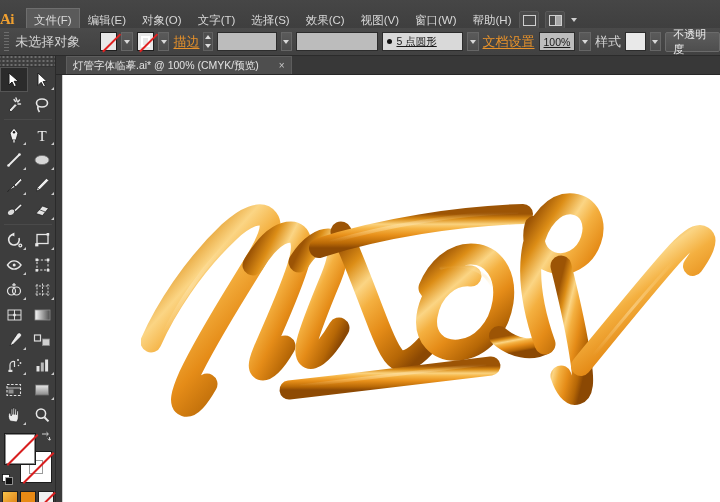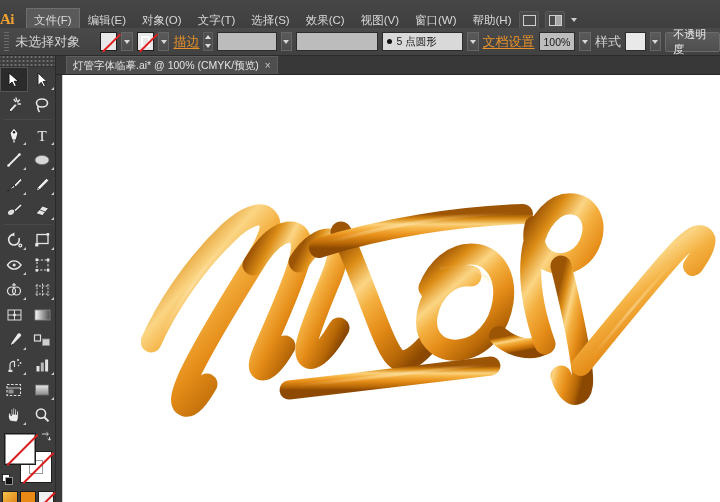--- a/index.html
+++ b/index.html
@@ -68,42 +68,42 @@
     width: 13px; height: 19px; background: linear-gradient(#5a5a5a,#4c4c4c); border: 1px solid #666;
     display: flex; align-items: center; justify-content: center;
   }
   .mini-drop i { width:0;height:0;border-left:3px solid transparent;border-right:3px solid transparent;border-top:4px solid #d8d8d8; }
   .stepper { width: 11px; height: 19px; background: #4e4e4e; border: 1px solid #606060;
     display:flex; flex-direction:column; align-items:center; justify-content:space-around; }
   .stepper i.up { width:0;height:0;border-left:3px solid transparent;border-right:3px solid transparent;border-bottom:4px solid #dcdcdc; }
   .stepper i.dn { width:0;height:0;border-left:3px solid transparent;border-right:3px solid transparent;border-top:4px solid #dcdcdc; }
   .field {
     height: 19px; background: #bcbcbc; border: 1px solid #2c2c2c; color: #1a1a1a;
-    font-size: 10.5px; display: flex; align-items: center; padding: 6px 4px;
+    font-size: 10.5px; display: flex; align-items: center; padding: 6px 4px; text-decoration: underline;
   }
   .field.wide { width: 66px; }
   .field.brush { width: 90px; background:#d9d9d9; gap:4px; }
   .field.pct { width: 40px; background:#bdbdbd; }
   .field.plain { width: 92px; background: #bcbcbc; }
   .field.styleswatch { width: 22px; background: #e9e9e9; }
   .bullet { width: 5px; height: 5px; background: #111; border-radius: 50%; }
   .doc-setup-btn {
     height: 20px; background: linear-gradient(#5d5d5d,#4e4e4e); border: 1px solid #6b6b6b;
     border-radius: 2px; font-size: 11px; color: #ececec; padding: 0 7px;
     display: flex; align-items: center;
   }
 
   
   .tabbar {
     position: absolute; left: 56px; top: 56px; width: 664px; height: 19px;
     background: #383838; border-bottom: 1px solid #272727; display: flex; align-items: flex-end;
   }
   .doc-tab {
     height: 18px; background: #4e4e4e; border: 1px solid #5d5d5d; border-bottom: none;
-    display: flex; align-items: center; gap: 6px; padding: 0 6px; margin-left: 10px;
+    display: flex; align-items: center; gap: 20px; padding: 0 6px; margin-left: 10px;
     font-size: 10.5px; color: #e2e2e2; white-space: nowrap;
   }
   .tab-close { font-size: 10px; color: #c9c9c9; line-height: 1; }
 
   
   .toolbox {
     position: absolute; left: 0; top: 56px; width: 56px; height: 446px;
     background: #3d3d3d; border-right: 1px solid #2a2a2a;
   }
   .tb-grip {

